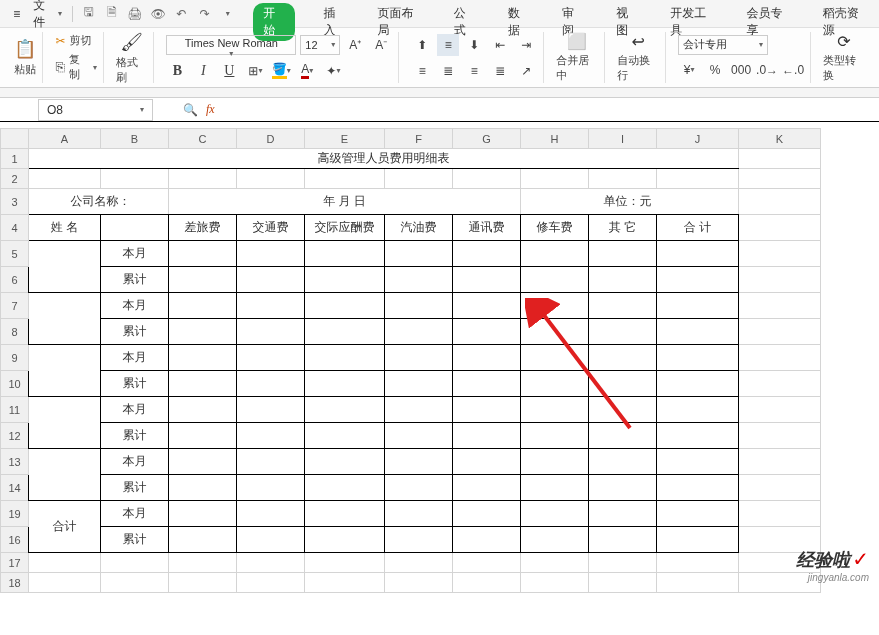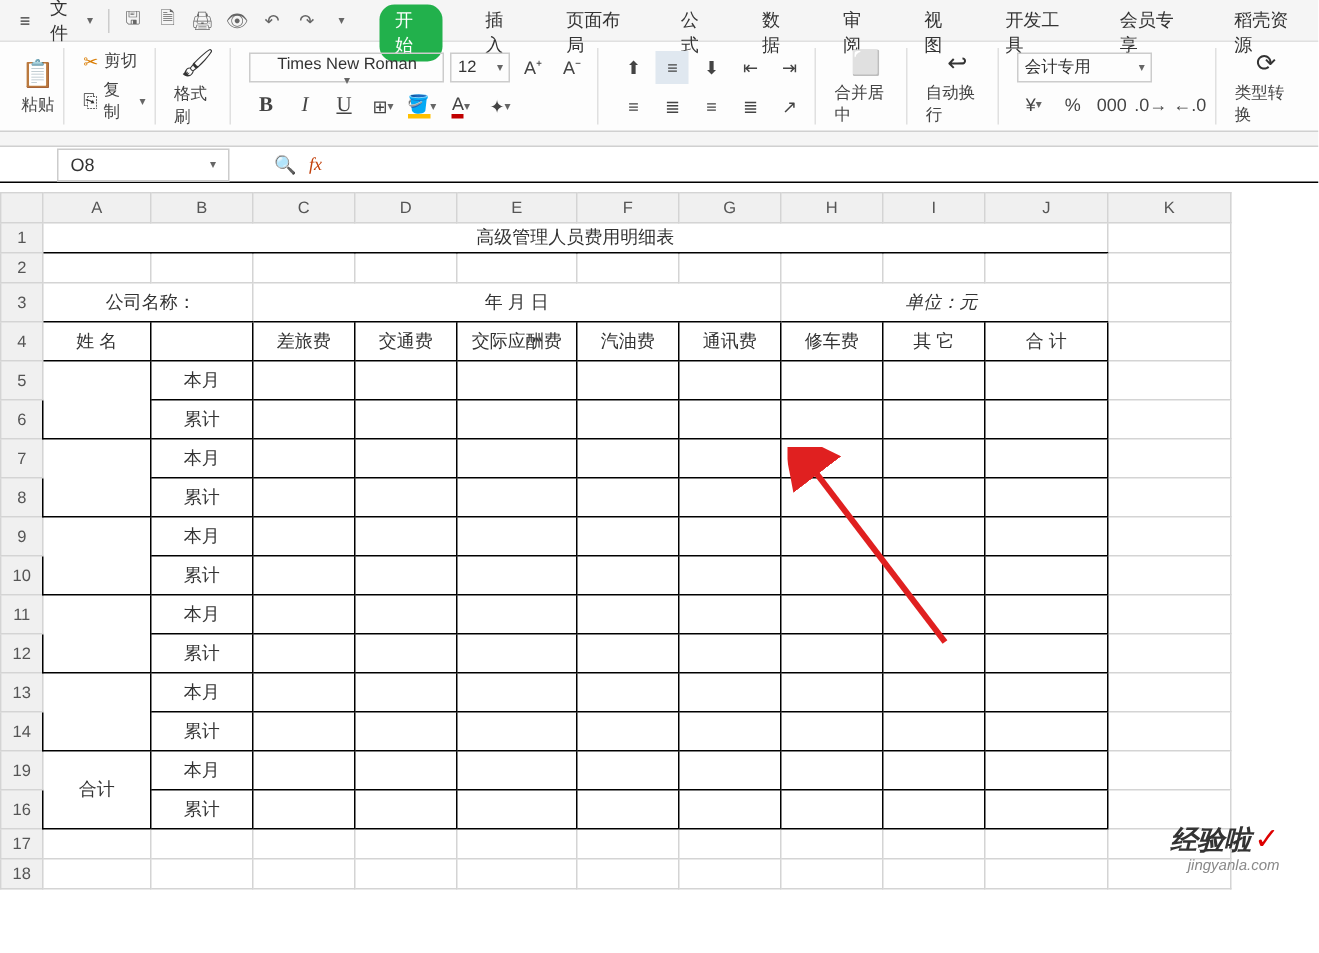--- a/index.html
+++ b/index.html
@@ -50,32 +50,32 @@
     .col-D { width: 68px; } .col-E { width: 80px; } .col-F { width: 68px; }
     .col-G { width: 68px; } .col-H { width: 68px; } .col-I { width: 68px; }
     .col-J { width: 82px; } .col-K { width: 82px; }
     
     
     .b-all { border: 1px solid #000 !important; }
     .b-b { border-bottom: 1px solid #000 !important; }
     .title-cell { font-size: 18px; font-family: "SimSun", serif; text-align: center; }
     .hdr-cell { text-align: center; font-size: 13px; }
     .left-txt { text-align: left; padding-left: 4px; }
-    .right-txt { text-align: right; padding-right: 4px; font-style: italic; }
+    .right-txt { text-align: right; padding-right: 4px; }
     .tall { height: 26px; }
     
     
     .corner { background: #e8e8e8; cursor: pointer; }
     
     
     .arrow { position: absolute; left: 525px; top: 170px; pointer-events: none; }
     .arrow svg { width: 120px; height: 140px; }
     
     
-    .watermark { position: absolute; right: 26px; bottom: 10px; text-align: right; }
+    .watermark { position: absolute; right: 10px; bottom: 10px; text-align: right; }
     .wm-main { font-size: 18px; font-weight: bold; color: #333; font-style: italic; }
     .wm-check { color: #d00; font-size: 20px; margin-left: 2px; }
     .wm-sub { font-size: 10px; color: #888; font-style: italic; }
     
     
     .gap { height: 10px; background: #f5f5f5; border-bottom: 1px solid #d0d0d0; }
     .gap2 { height: 6px; }
   </style>
 </head>
 <body>

